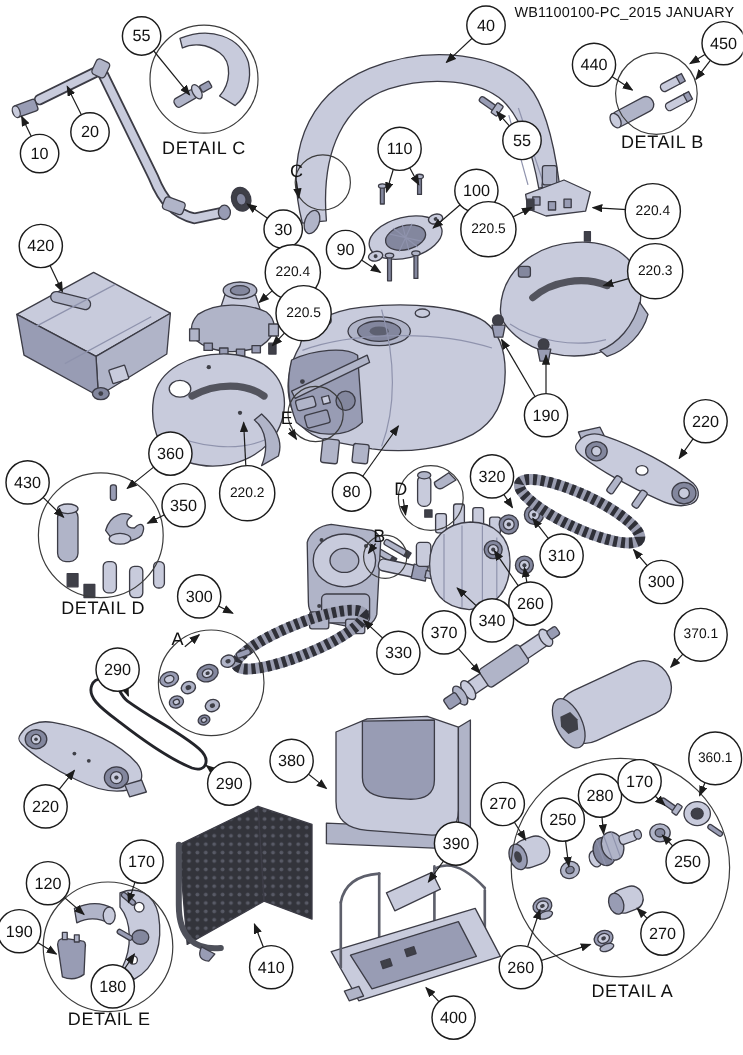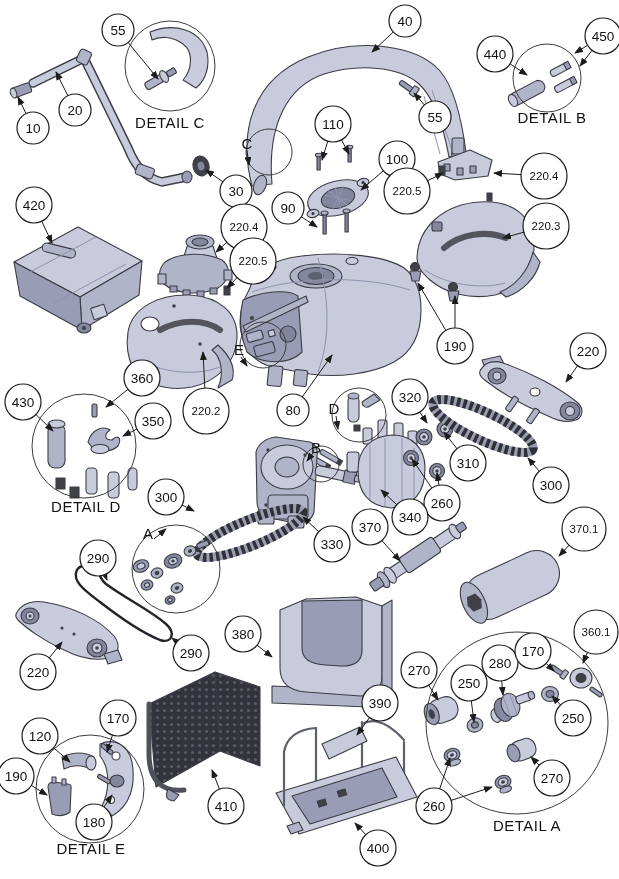--- a/index.html
+++ b/index.html
@@ -24,20 +24,21 @@
   .callout-text{text-anchor:middle;dominant-baseline:central;font-size:13.5px;fill:#111;}
   .callout-text.small{font-size:11.5px;}
   .zone-circle{fill:none;stroke:#3c3c3c;stroke-width:1;}
   .zone-label{text-anchor:middle;font-size:15px;fill:#111;letter-spacing:.5px;}
   .letter-label{text-anchor:middle;dominant-baseline:central;font-size:15px;fill:#111;}
 </style>
 </head>
 <body>
 
 <div class="stage">
+  <div class="title">WB1100100-PC_2015 JANUARY</div>
 
   <svg width="619" height="879" viewBox="0 0 619 879">
     <defs>
       <marker id="arrowhead" markerWidth="9" markerHeight="7" refX="8" refY="3.5" orient="auto">
         <path d="M0,0 L9,3.5 L0,7 Z" fill="#1c1c1c"></path>
       </marker>
       <pattern id="mesh" width="7" height="7" patternUnits="userSpaceOnUse">
         <rect width="7" height="7" fill="#33343b"></rect>
         <circle cx="3.5" cy="3.5" r="1.6" fill="#585a66"></circle>
       </pattern>

